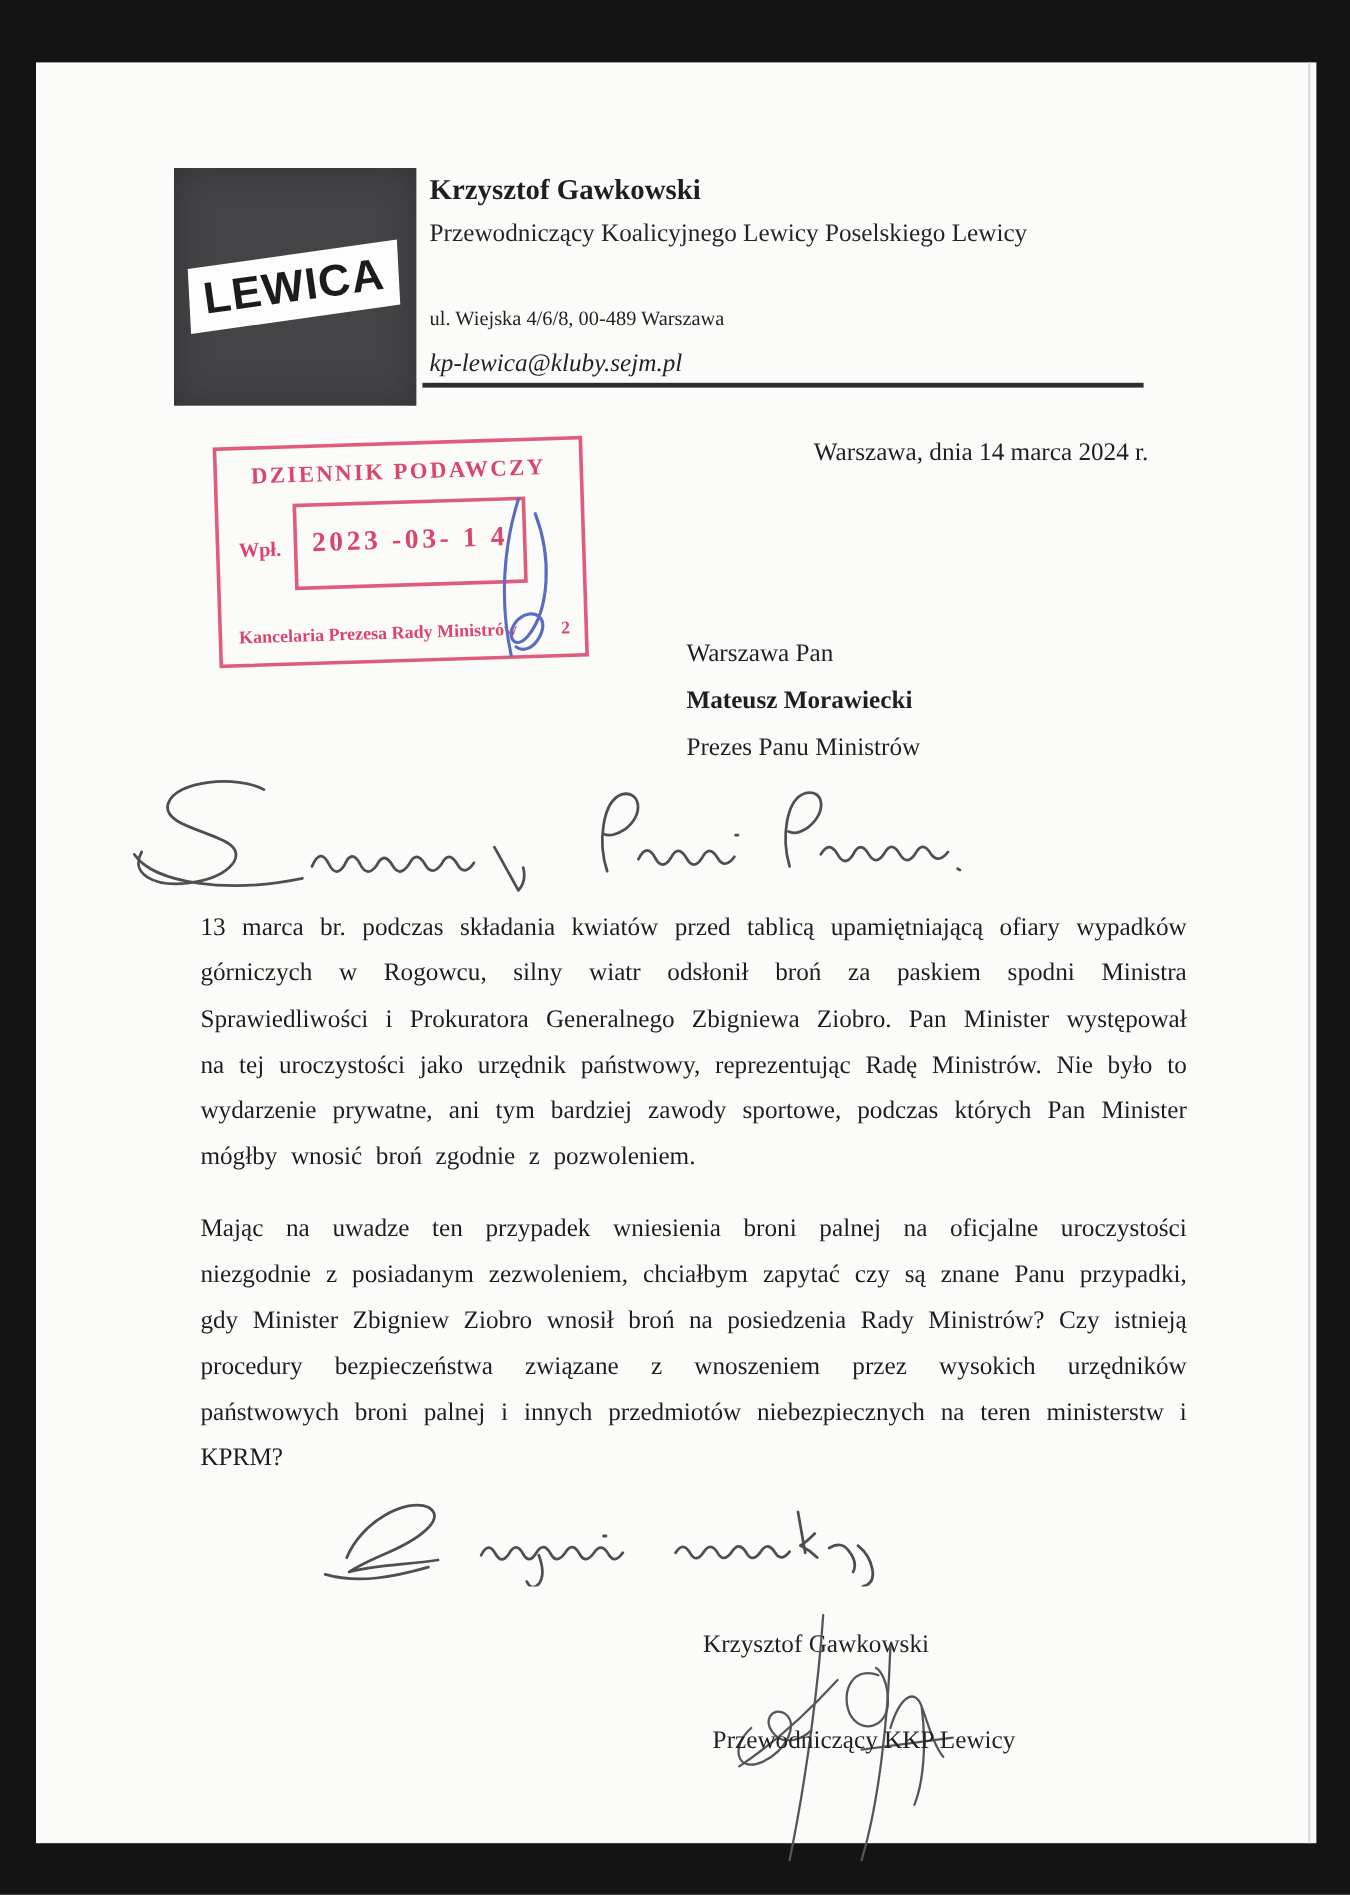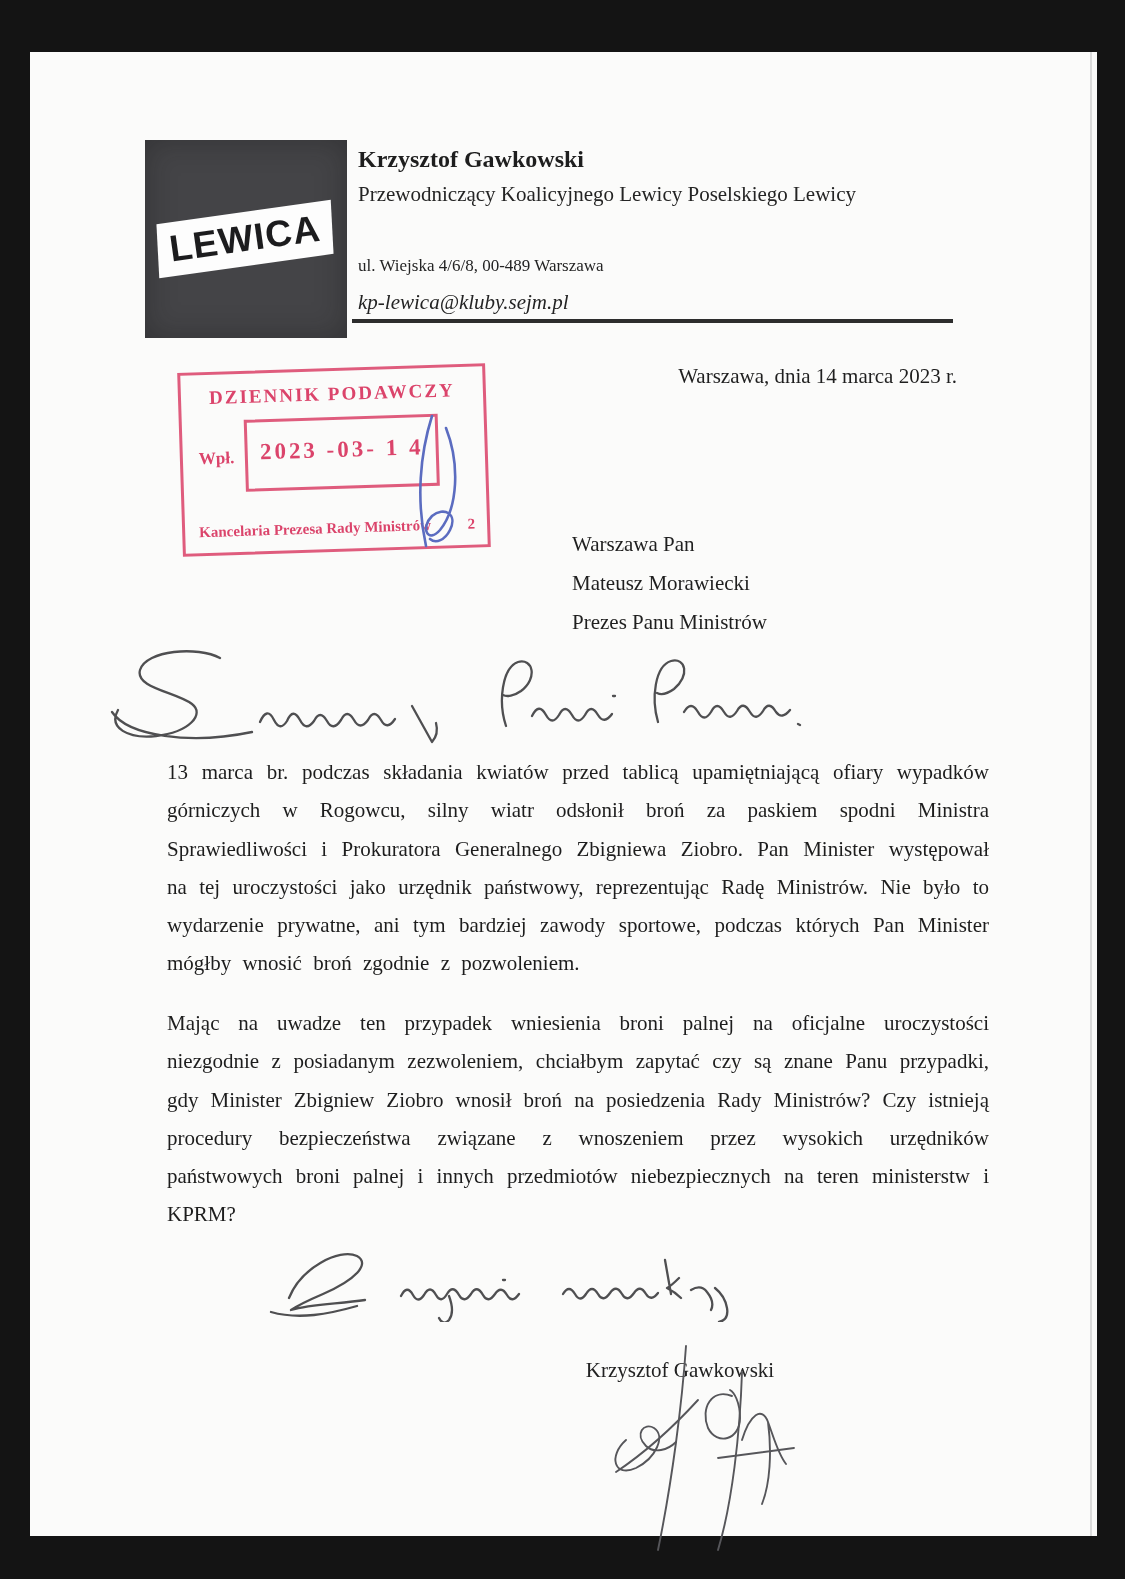--- a/index.html
+++ b/index.html
@@ -47,21 +47,21 @@
   .stamp-wpl{position:absolute;left:16px;top:74px;font-weight:700;font-size:17px;}
   .stamp-inner{position:absolute;left:62px;top:46px;width:188px;height:66px;
     border:3px solid rgba(216,52,94,.8);}
   .stamp-date{position:absolute;width:100%;top:0;line-height:60px;text-align:center;
     font-weight:700;font-size:23px;letter-spacing:3px;}
   .stamp-bottom{position:absolute;left:14px;right:12px;bottom:12px;
     display:flex;justify-content:space-between;font-weight:700;font-size:15px;}
   .stamp-paraf{left:352px;top:360px;width:92px;height:140px;}
   
   .recipient{left:542px;top:473px;font-size:21px;line-height:39px;color:#1f1f1f;}
-  .recipient .r-name{font-weight:400;}
+  .recipient .r-name{font-weight:700;}
   
   .hand{stroke:#4f4f51;stroke-width:2.3;fill:none;stroke-linecap:round;stroke-linejoin:round;}
   .hand-thin{stroke:#56565a;stroke-width:1.9;fill:none;stroke-linecap:round;stroke-linejoin:round;}
   .hand-blue{stroke:#5b6cc0;stroke-width:2.6;fill:none;stroke-linecap:round;stroke-linejoin:round;}
   .greeting-svg{left:72px;top:598px;width:706px;height:100px;}
   .closing-svg{left:233px;top:1192px;width:525px;height:78px;}
   .sig-svg{left:560px;top:1290px;width:205px;height:212px;}
   
   .para{left:105px;width:822px;font-size:21px;line-height:38.3px;
     text-align:justify;color:#1d1d1d;margin-left:32px;}
@@ -82,21 +82,21 @@
       <span>LEWICA</span>
     </div>
   </div>
 
   <div class="abs sender-name">Krzysztof Gawkowski</div>
   <div class="abs sender-role">Przewodniczący Koalicyjnego Lewicy Poselskiego Lewicy</div>
   <div class="abs sender-address">ul. Wiejska 4/6/8, 00-489 Warszawa</div>
   <div class="abs sender-email">kp-lewica@kluby.sejm.pl</div>
   <div class="abs header-rule"></div>
 
-  <div class="abs date-line">Warszawa, dnia 14 marca 2023 r.</div>
+  <div class="abs date-line">Warszawa, dnia 14 marca 2024 r.</div>
 
   <div class="abs stamp">
     <div class="stamp-title">DZIENNIK PODAWCZY</div>
     <div class="stamp-wpl">Wpł.</div>
     <div class="stamp-inner">
       <div class="stamp-date">2023 -03- 1 4</div>
     </div>
     <div class="stamp-bottom">
       <span>Kancelaria Prezesa Rady Ministrów</span>
       <span>2</span>
@@ -139,15 +139,16 @@
   <div class="abs sig-name">Krzysztof Gawkowski</div>
   <svg class="abs sig-svg" viewBox="0 0 205 212" aria-label="odręczny podpis Krzysztofa Gawkowskiego">
     <path class="hand-thin" d="M 96,4 C 92,62 82,140 68,208"></path>
     <path class="hand-thin" d="M 36,98 C 18,114 24,136 46,126 C 66,116 76,94 64,86 C 54,80 44,92 56,104 C 64,112 78,108 86,100"></path>
     <path class="hand-thin" d="M 26,130 C 56,110 86,82 108,58"></path>
     <path class="hand-thin" d="M 142,54 C 122,46 110,66 118,86 C 127,104 150,98 150,76 C 150,60 144,50 140,48"></path>
     <path class="hand-thin" d="M 152,30 C 150,92 142,162 128,208"></path>
     <path class="hand-thin" d="M 152,98 C 160,72 172,64 178,80 C 184,96 188,112 196,122 M 178,80 C 182,110 180,142 172,162"></path>
     <path class="hand-thin" d="M 128,116 L 204,106"></path>
   </svg>
+  <div class="abs sig-role">Przewodniczący KKP Lewicy</div>
 
   <div class="abs scan-line"></div>
 </div>
 
 </body></html>

